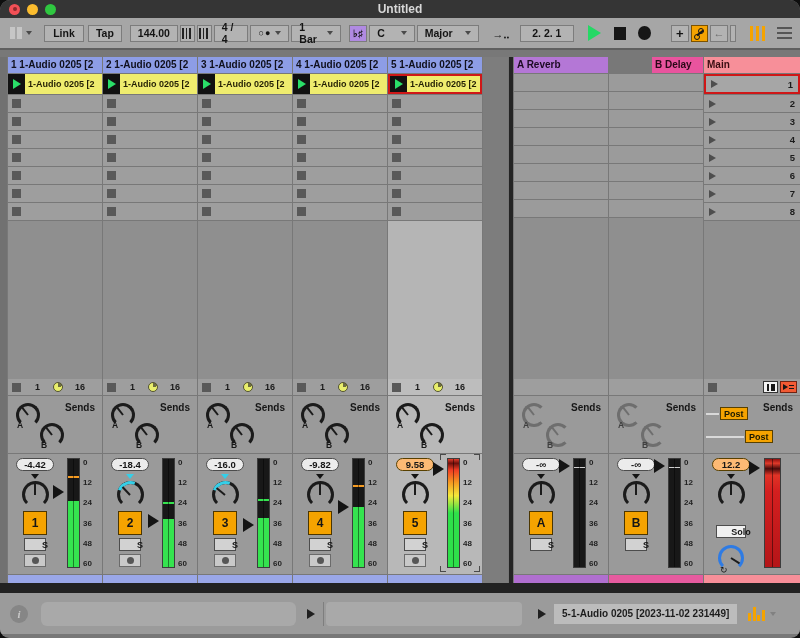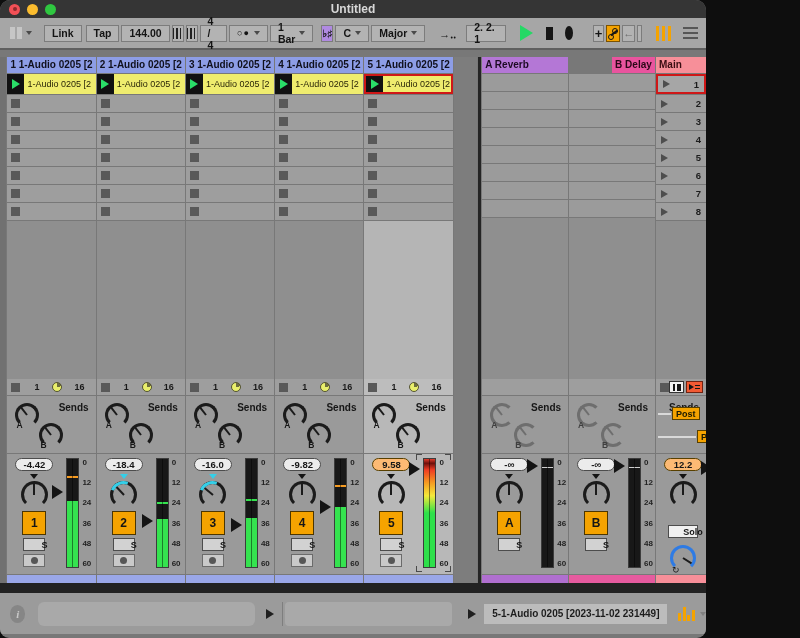--- a/index.html
+++ b/index.html
@@ -1,17 +1,17 @@
 <!DOCTYPE html>
 <html><head>
 <meta charset="utf-8">
 <style>
   * { box-sizing: border-box; margin: 0; padding: 0; }
   html,body { background:#0e0e0e; font-family:"Liberation Sans", sans-serif; }
-  #win { position:relative; width:706px; height:638px; background:#787878; border-radius:10px 10px 9px 9px; overflow:hidden; }
+  #win { position:relative; width:800px; height:638px; background:#787878; border-radius:10px 10px 9px 9px; overflow:hidden; }
 
   
   #titlebar { position:relative; height:18px; background:#353535; display:flex; align-items:center; }
   .tl { width:11px; height:11px; border-radius:50%; margin-left:7px; position:relative; }
   .tl.red{ background:#f25056; margin-left:9px;}
   .tl.red::after{content:"";position:absolute;left:3.5px;top:3.5px;width:4px;height:4px;border-radius:50%;background:#8d2b2e;}
   .tl.yellow{ background:#fbbc2e; }
   .tl.green{ background:#2fc740; }
   #wtitle { position:absolute; left:0; right:0; text-align:center; font-size:12px; font-weight:bold; color:#d8d8d8; }
 
@@ -52,21 +52,21 @@
 
   .thead{ height:16px; margin-bottom:1px; background:#8d9de6; font-size:10px; font-weight:bold; color:#10101c; padding:2px 3px; white-space:nowrap; overflow:hidden; }
   .col.reta .thead{ background:#b477d6; color:#1d0b24;}
   .col.retb .thead{ background:#e9549e; color:#2a0717;margin-left:43px;}
   .col.mainc .thead{ background:#f78f99; color:#3a0d12;}
 
   .cliprow{ height:20px; margin-bottom:1px; background:#efec6e; display:flex; align-items:stretch; overflow:hidden;}
   .cliprow.selclip{ border:2px solid #cf1717; }
   .playbox{ width:17px; background:#111; display:flex; align-items:center; justify-content:center; flex:none;}
   .playbox .tri{ width:0;height:0;border-top:5px solid transparent;border-bottom:5px solid transparent;border-left:8px solid #2ade68;}
-  .clipname{ font-size:9px; font-weight:normal; color:#231f05; align-self:center; padding-left:3px; white-space:nowrap; overflow:hidden;}
+  .clipname{ font-size:9px; font-weight:bold; color:#231f05; align-self:center; padding-left:3px; white-space:nowrap; overflow:hidden;}
 
   .slots{ display:flex; flex-direction:column; }
   .slot{ height:17px; margin-bottom:1px; background:#9e9e9e; display:flex; align-items:center; }
   .slot .stopsq{ margin-left:4px; }
   .stopsq{ width:9px; height:9px; background:#595959; display:inline-block; flex:none;}
   .slot.empty{ background:#9b9b9b; }
 
   .scene{ height:17px; margin-bottom:1px; background:#9e9e9e; display:flex; align-items:center; }
   .scene:first-child{ height:20px; }
   .scene.selected{ border:2px solid #cf1717; background:#a6a6a6;}
@@ -192,21 +192,21 @@
   </div>
 
   <div id="toolbar">
     <span class="csicon">
         <i></i>
         <i></i>
       </span>
     <span class="caret"></span>
     <span class="tb" style="margin-left:12px;width:42px">Link</span>
     <span class="tb" style="margin-left:4px">Tap</span>
-    <span class="tb" style="margin-left:2px">144.00</span>
+    <span class="tb" style="margin-left:8px">144.00</span>
     <span class="tb nudge" style="margin-left:2px">
         <i></i>
       </span>
     <span class="tb nudge" style="margin-left:2px">
         <i></i>
       </span>
     <span class="tb" style="margin-left:2px">4 / 4</span>
     <span class="tb metro" style="margin-left:2px">
         <span>○●</span>
         <span class="caret"></span>

